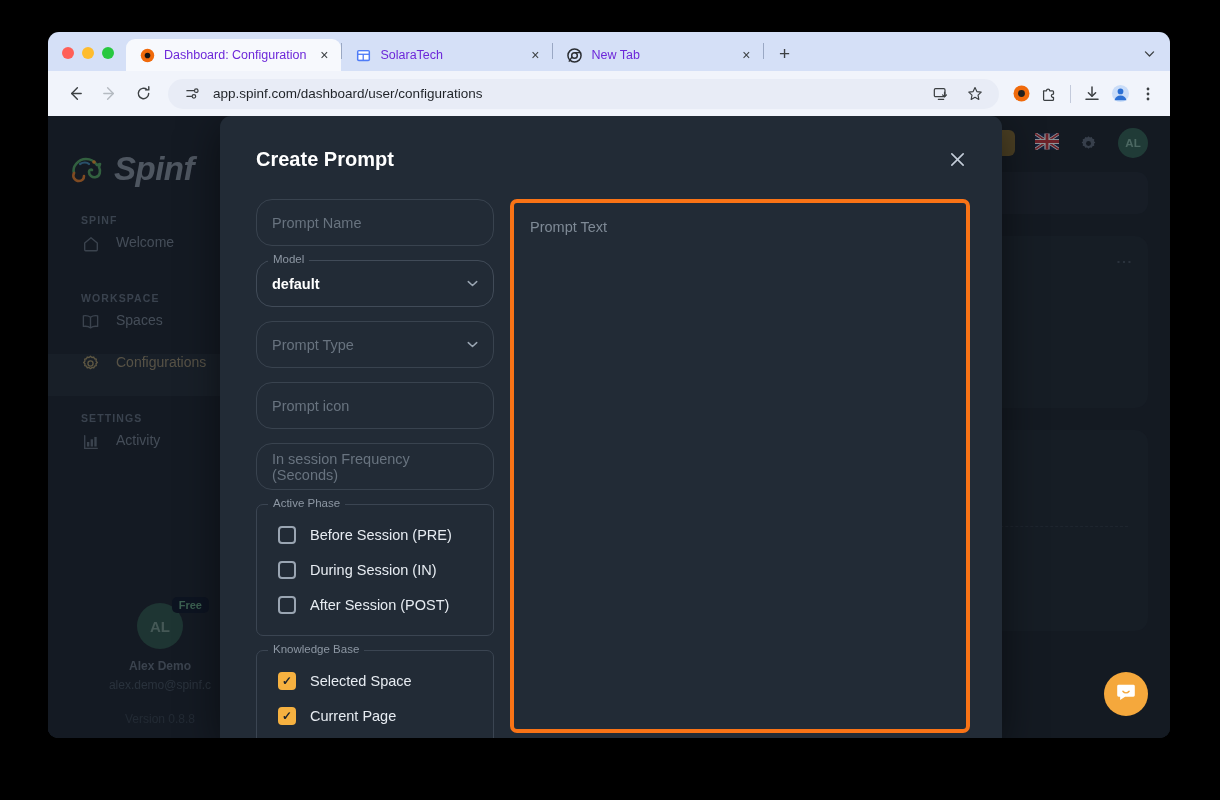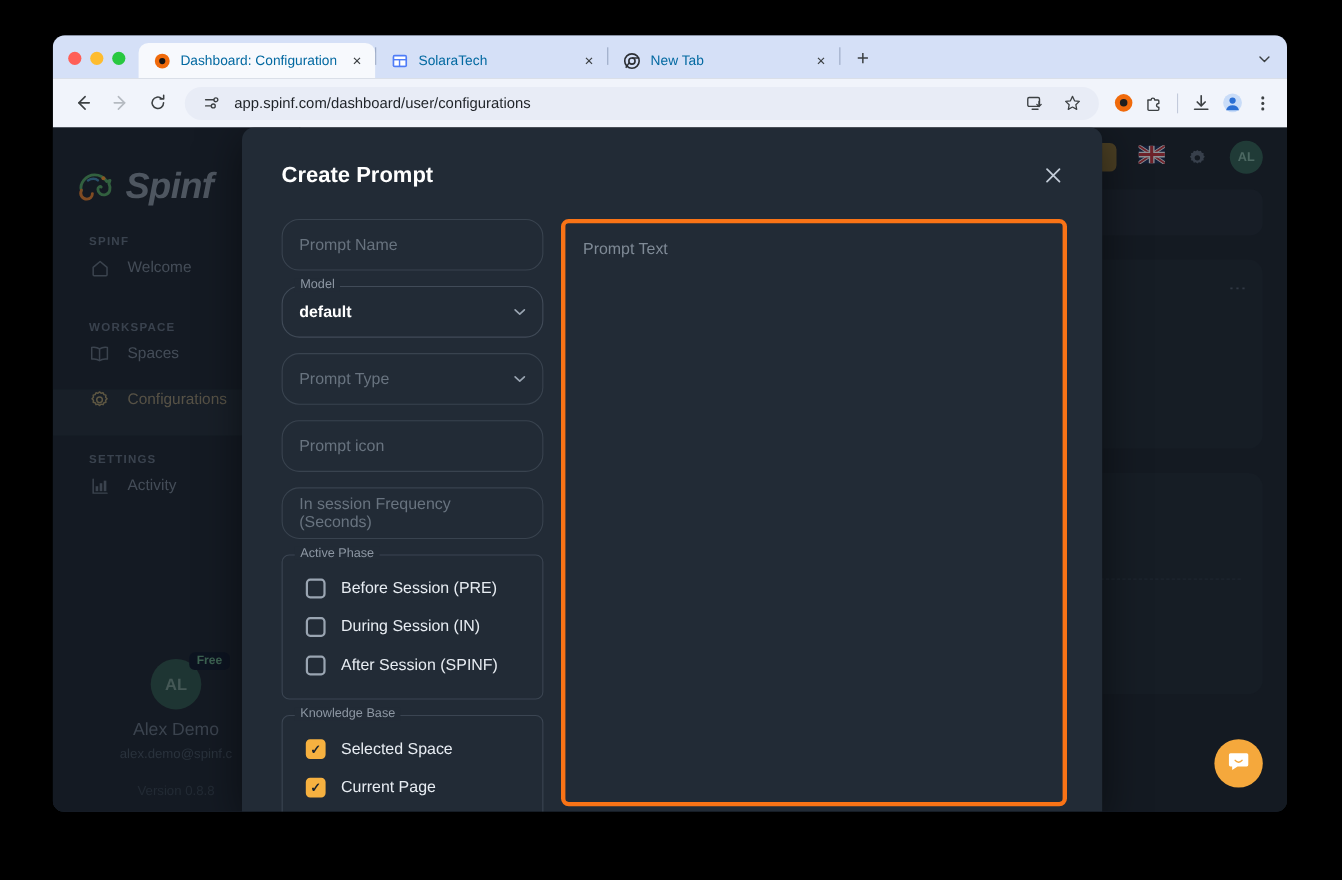--- a/index.html
+++ b/index.html
@@ -52,21 +52,21 @@
     position: relative;
     min-width: 210px;
   }
   .tab.active { background: #f7f9fd; }
   .tab .tab-title {
     flex: 1;
     white-space: nowrap;
     overflow: hidden;
     text-overflow: ellipsis;
     font-size: 12.5px;
-    color: #0369a1;
+    color: #6d28d9;
   }
   .tab .favicon {
     width: 16px; height: 16px;
     flex-shrink: 0;
     display: flex; align-items: center; justify-content: center;
   }
   .tab-close {
     width: 18px; height: 18px;
     display: flex; align-items: center; justify-content: center;
     font-size: 14px; color: #3c4043;
@@ -215,21 +215,21 @@
   .plan-badge {
     position: absolute;
     top: -6px; right: -26px;
     background: #0f172a;
     color: #5f9b7d;
     font-size: 11px;
     padding: 2px 7px;
     border-radius: 5px;
     font-weight: 600;
   }
-  .user-name { font-size: 16px; color: #5d6878; font-weight: 400; }
+  .user-name { font-size: 12px; color: #5d6878; font-weight: 700; }
   .user-mail { font-size: 12px; color: #3f4a59; margin-top: 5px; }
   .version { font-size: 12px; color: #333d4b; margin-top: 20px; }
 
   
   .page {
     position: absolute;
     left: 225px; top: 0; right: 0; bottom: 0;
     padding: 0;
   }
   .page-header {
@@ -742,21 +742,21 @@
             <div class="check-row">
               <span class="cbox"></span>
               <span class="check-label">Before Session (PRE)</span>
             </div>
             <div class="check-row">
               <span class="cbox"></span>
               <span class="check-label">During Session (IN)</span>
             </div>
             <div class="check-row">
               <span class="cbox"></span>
-              <span class="check-label">After Session (SPINF)</span>
+              <span class="check-label">After Session (POST)</span>
             </div>
           </div>
 
           <div class="fieldset">
             <span class="fieldset-legend">Knowledge Base</span>
             <div class="check-row">
               <span class="cbox checked">✓</span>
               <span class="check-label">Selected Space</span>
             </div>
             <div class="check-row">

